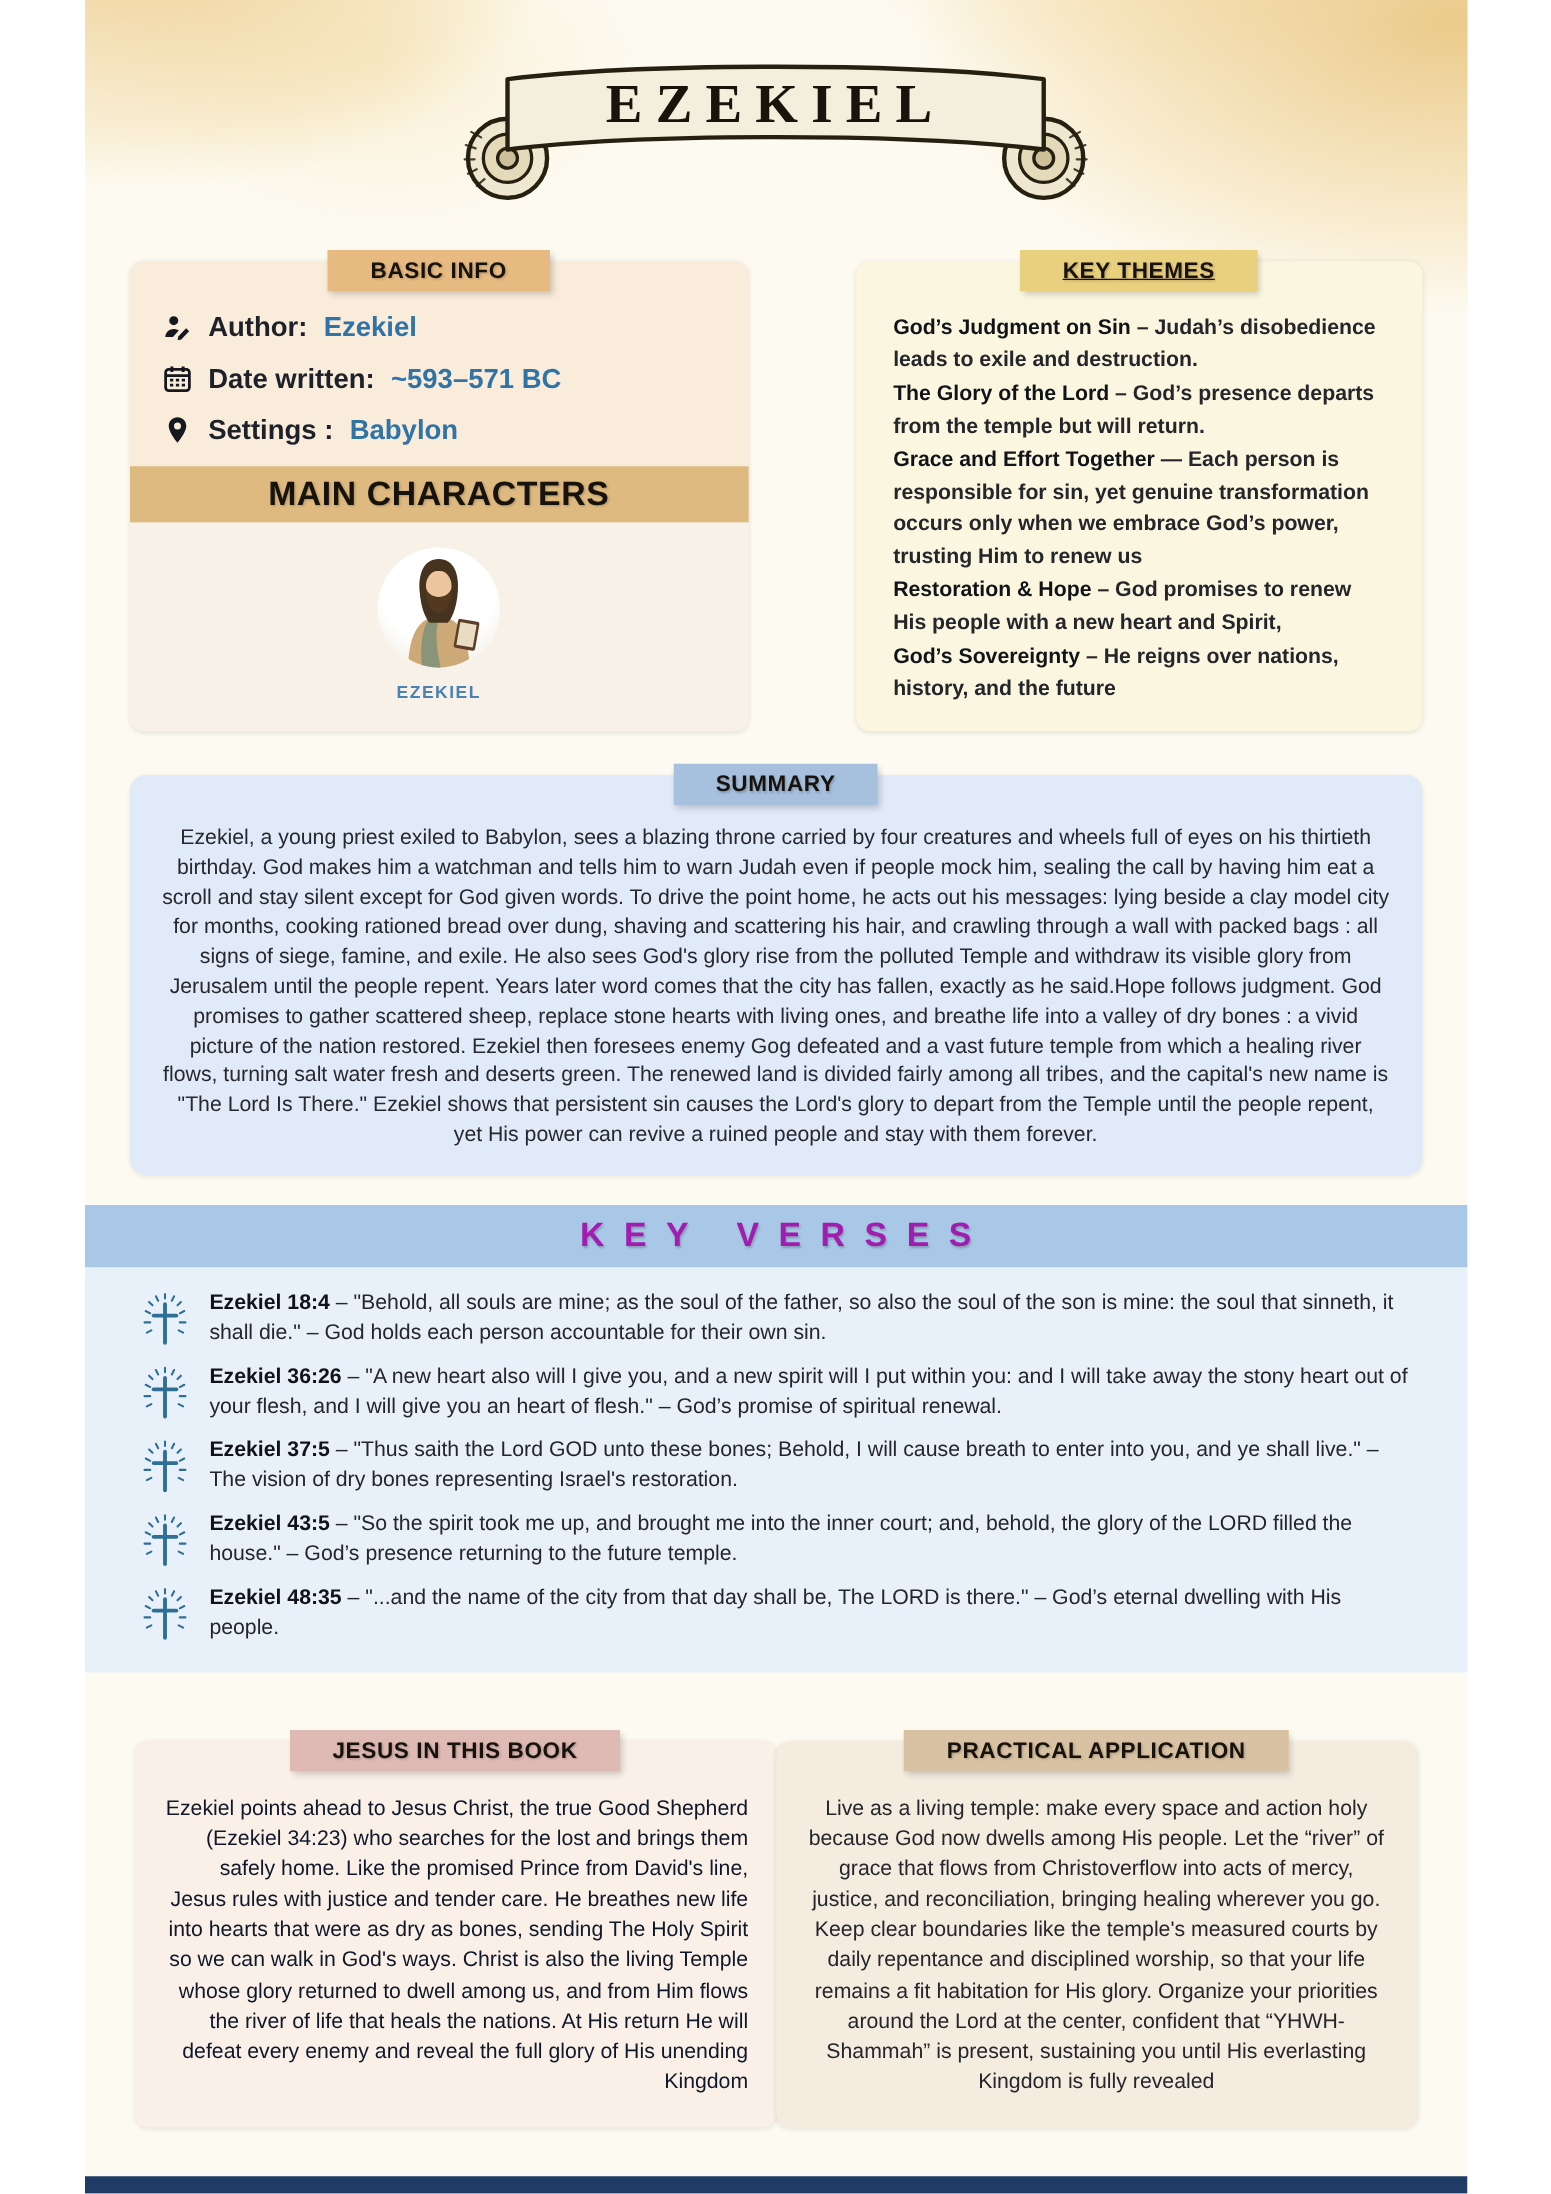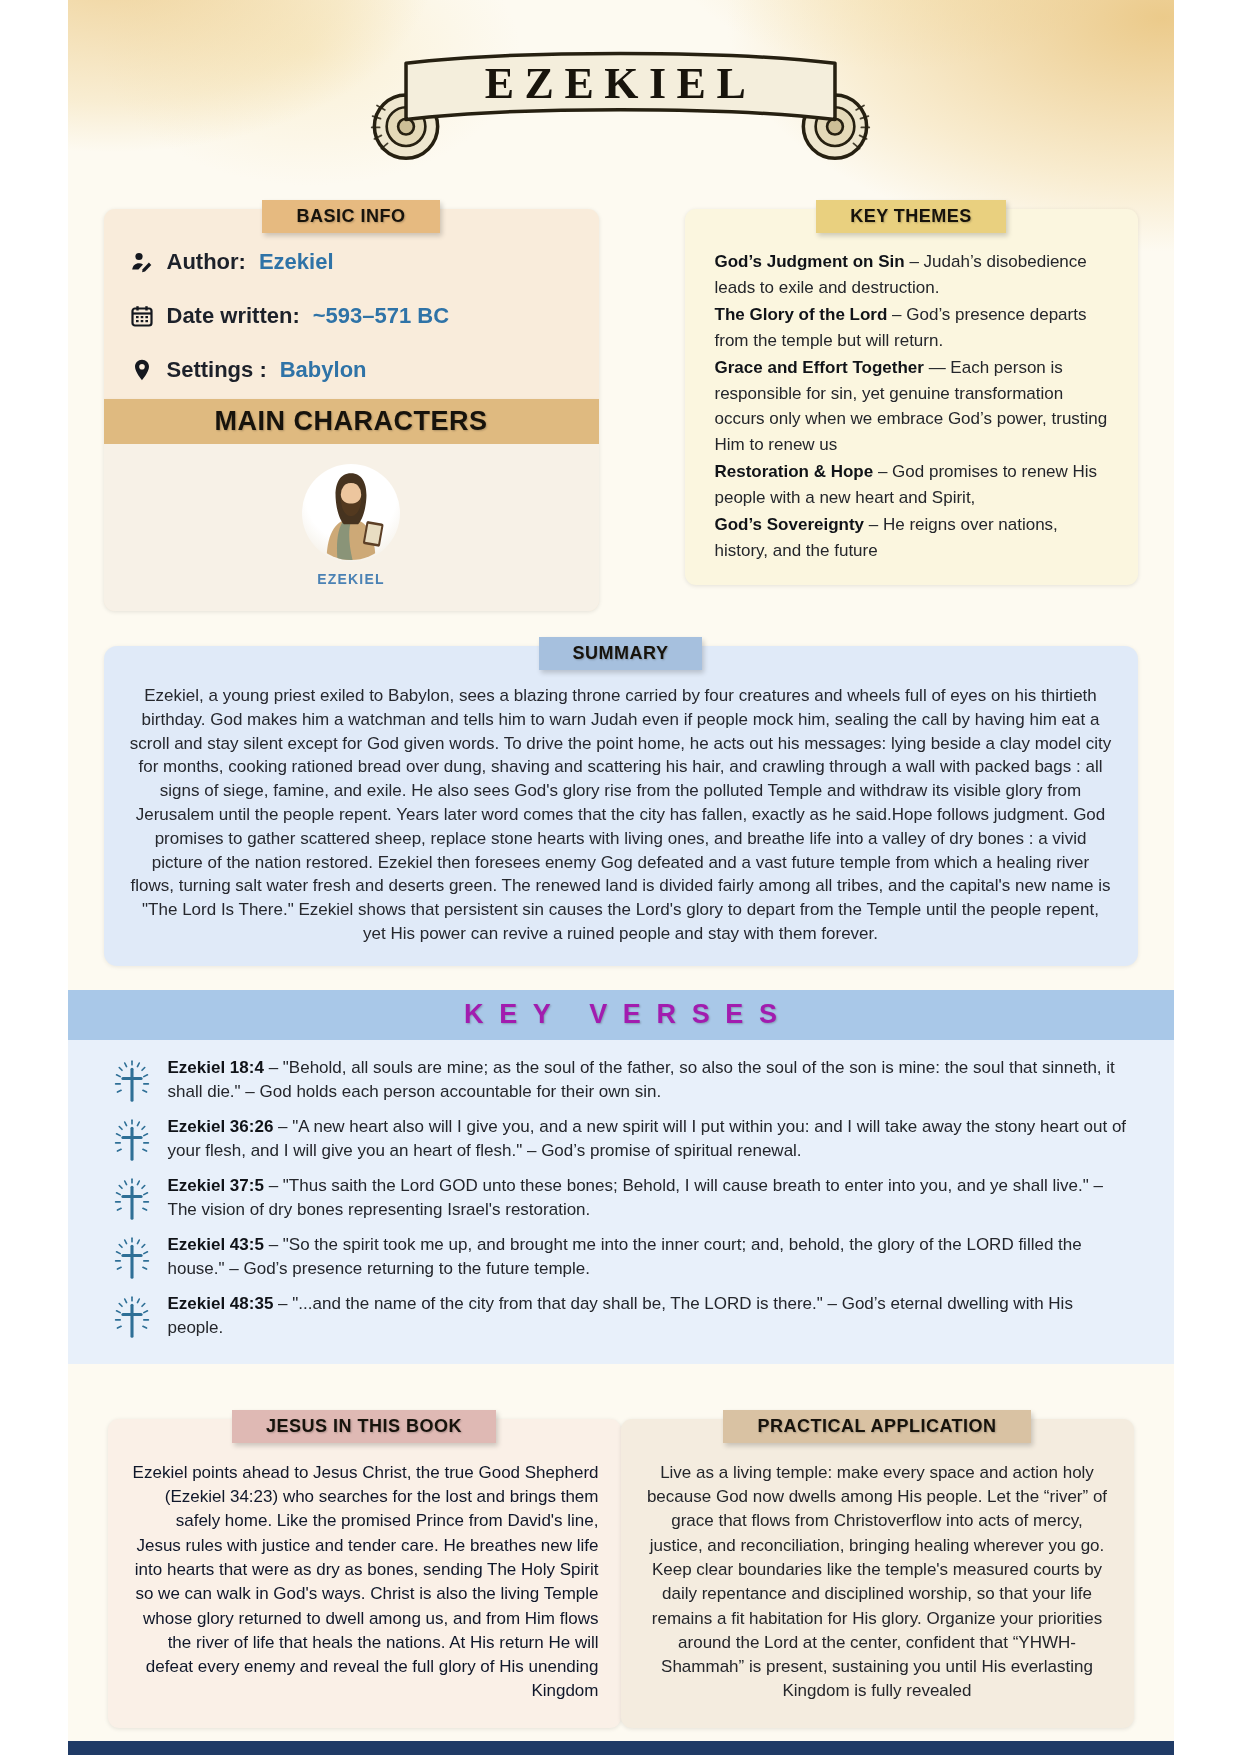--- a/index.html
+++ b/index.html
@@ -24,47 +24,47 @@
 
   
   .panel-head {
     position:relative; z-index:2; width:max-content; margin:0 auto -24px;
     padding:6px 34px; font-size:18px; font-weight:700; color:#17130c;
     text-align:center; letter-spacing:0.5px;
     box-shadow:2px 3px 5px rgba(0,0,0,0.18);
     text-shadow:1px 1px 2px rgba(0,0,0,0.22);
   }
   .head-tan   { background:#E6BA80; }
-  .head-gold  { background:#E9D07F; }
+  .head-gold  { background:#E9D07F;text-decoration:underline; }
   .head-blue  { background:#A6C0DE; }
   .head-pink  { background:#DFB9B4; }
   .head-sand  { background:#D9C2A3; }
 
   .card { border-radius:11px; box-shadow:0 1px 4px rgba(0,0,0,0.10); }
 
   
   .row1 { display:grid; grid-template-columns:495px 1fr; column-gap:86px; padding:0 36px; margin-top:22px; align-items:start; position:relative; z-index:1; }
 
   .basic-card { background:#F9ECDB; overflow:hidden; padding-top:0; }
-  .basic-card-inner { padding:40px 26px 16px; display:flex; flex-direction:column; gap:28px; }
+  .basic-card-inner { padding:40px 26px 16px; display:flex; flex-direction:column; gap:15px; }
   .info-row { display:flex; align-items:center; gap:13px; font-size:22px; font-weight:700; color:#1d212a; }
   .info-icon { width:24px; height:24px; flex:0 0 auto; }
   .info-value { color:#2F73A7; }
 
   .mc-bar {
     background:#DFBA80; text-align:center; font-size:27px; font-weight:700;
     color:#17130c; padding:7px 0; letter-spacing:0.5px;
     text-shadow:1px 1px 2px rgba(0,0,0,0.22); box-shadow:0 2px 4px rgba(0,0,0,0.12);
   }
   .mc-area { background:#F7F1E7; padding:20px 0 24px; display:flex; flex-direction:column; align-items:center; gap:9px; }
   .avatar { width:98px; height:98px; border-radius:50%; background:radial-gradient(circle at 50% 32%, #ffffff 55%, #EFE8DA); overflow:hidden; }
   .char-name { font-size:14px; font-weight:700; letter-spacing:1.2px; color:#4B82B4; }
 
   .themes-card { background:#FBF6DF; padding:40px 30px 20px; font-size:17px; line-height:1.5; color:#24262b; }
-  .theme-line { margin-bottom:2px; }
+  .theme-line { margin-bottom:2px;font-weight:bold; }
   .theme-line b { color:#101318; }
 
   
   .summary-sec { margin-top:26px; padding:0 36px; position:relative; z-index:1; }
   .summary-card { background:#E0EAF8; border-radius:13px; padding:38px 26px 20px; text-align:center; font-size:17px; line-height:1.4; color:#26282e; box-shadow:0 1px 4px rgba(0,0,0,0.08); }
 
   
   .verses-bar {
     margin-top:24px; background:#A9C8E8; text-align:center; padding:9px 0 10px;
     font-size:27px; font-weight:700; color:#a21caf; letter-spacing:0.58em; text-indent:0.58em;

